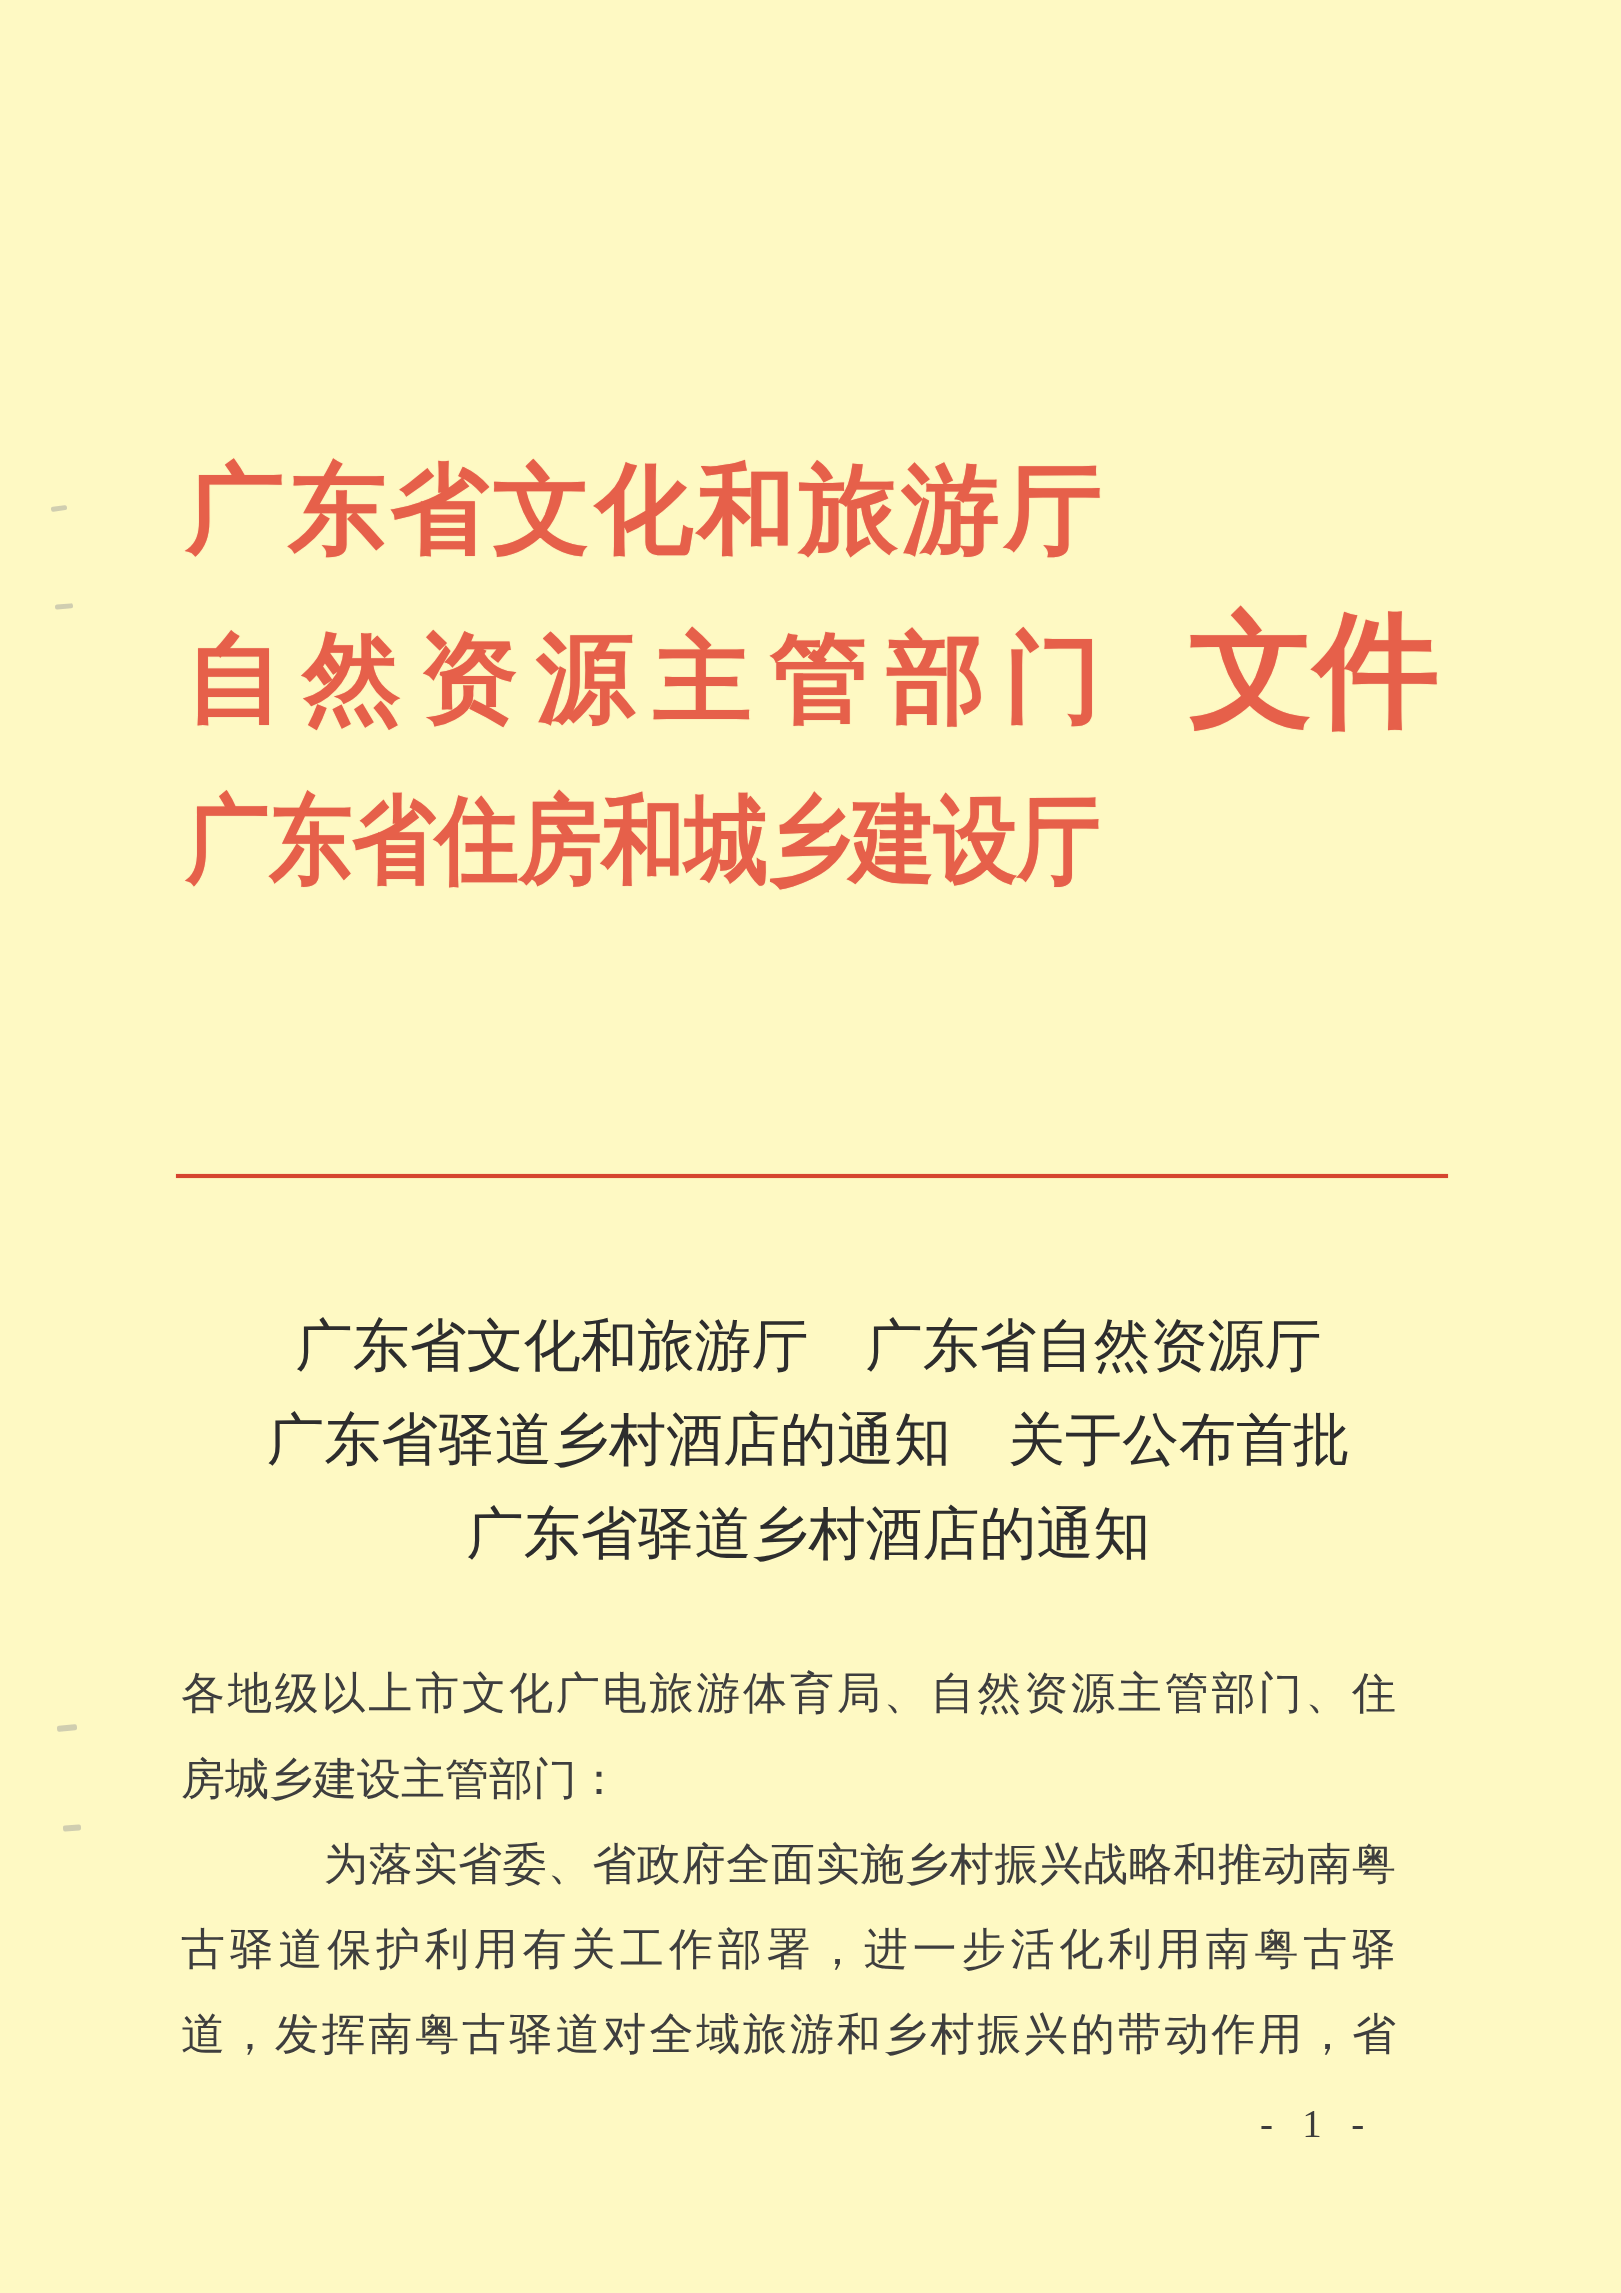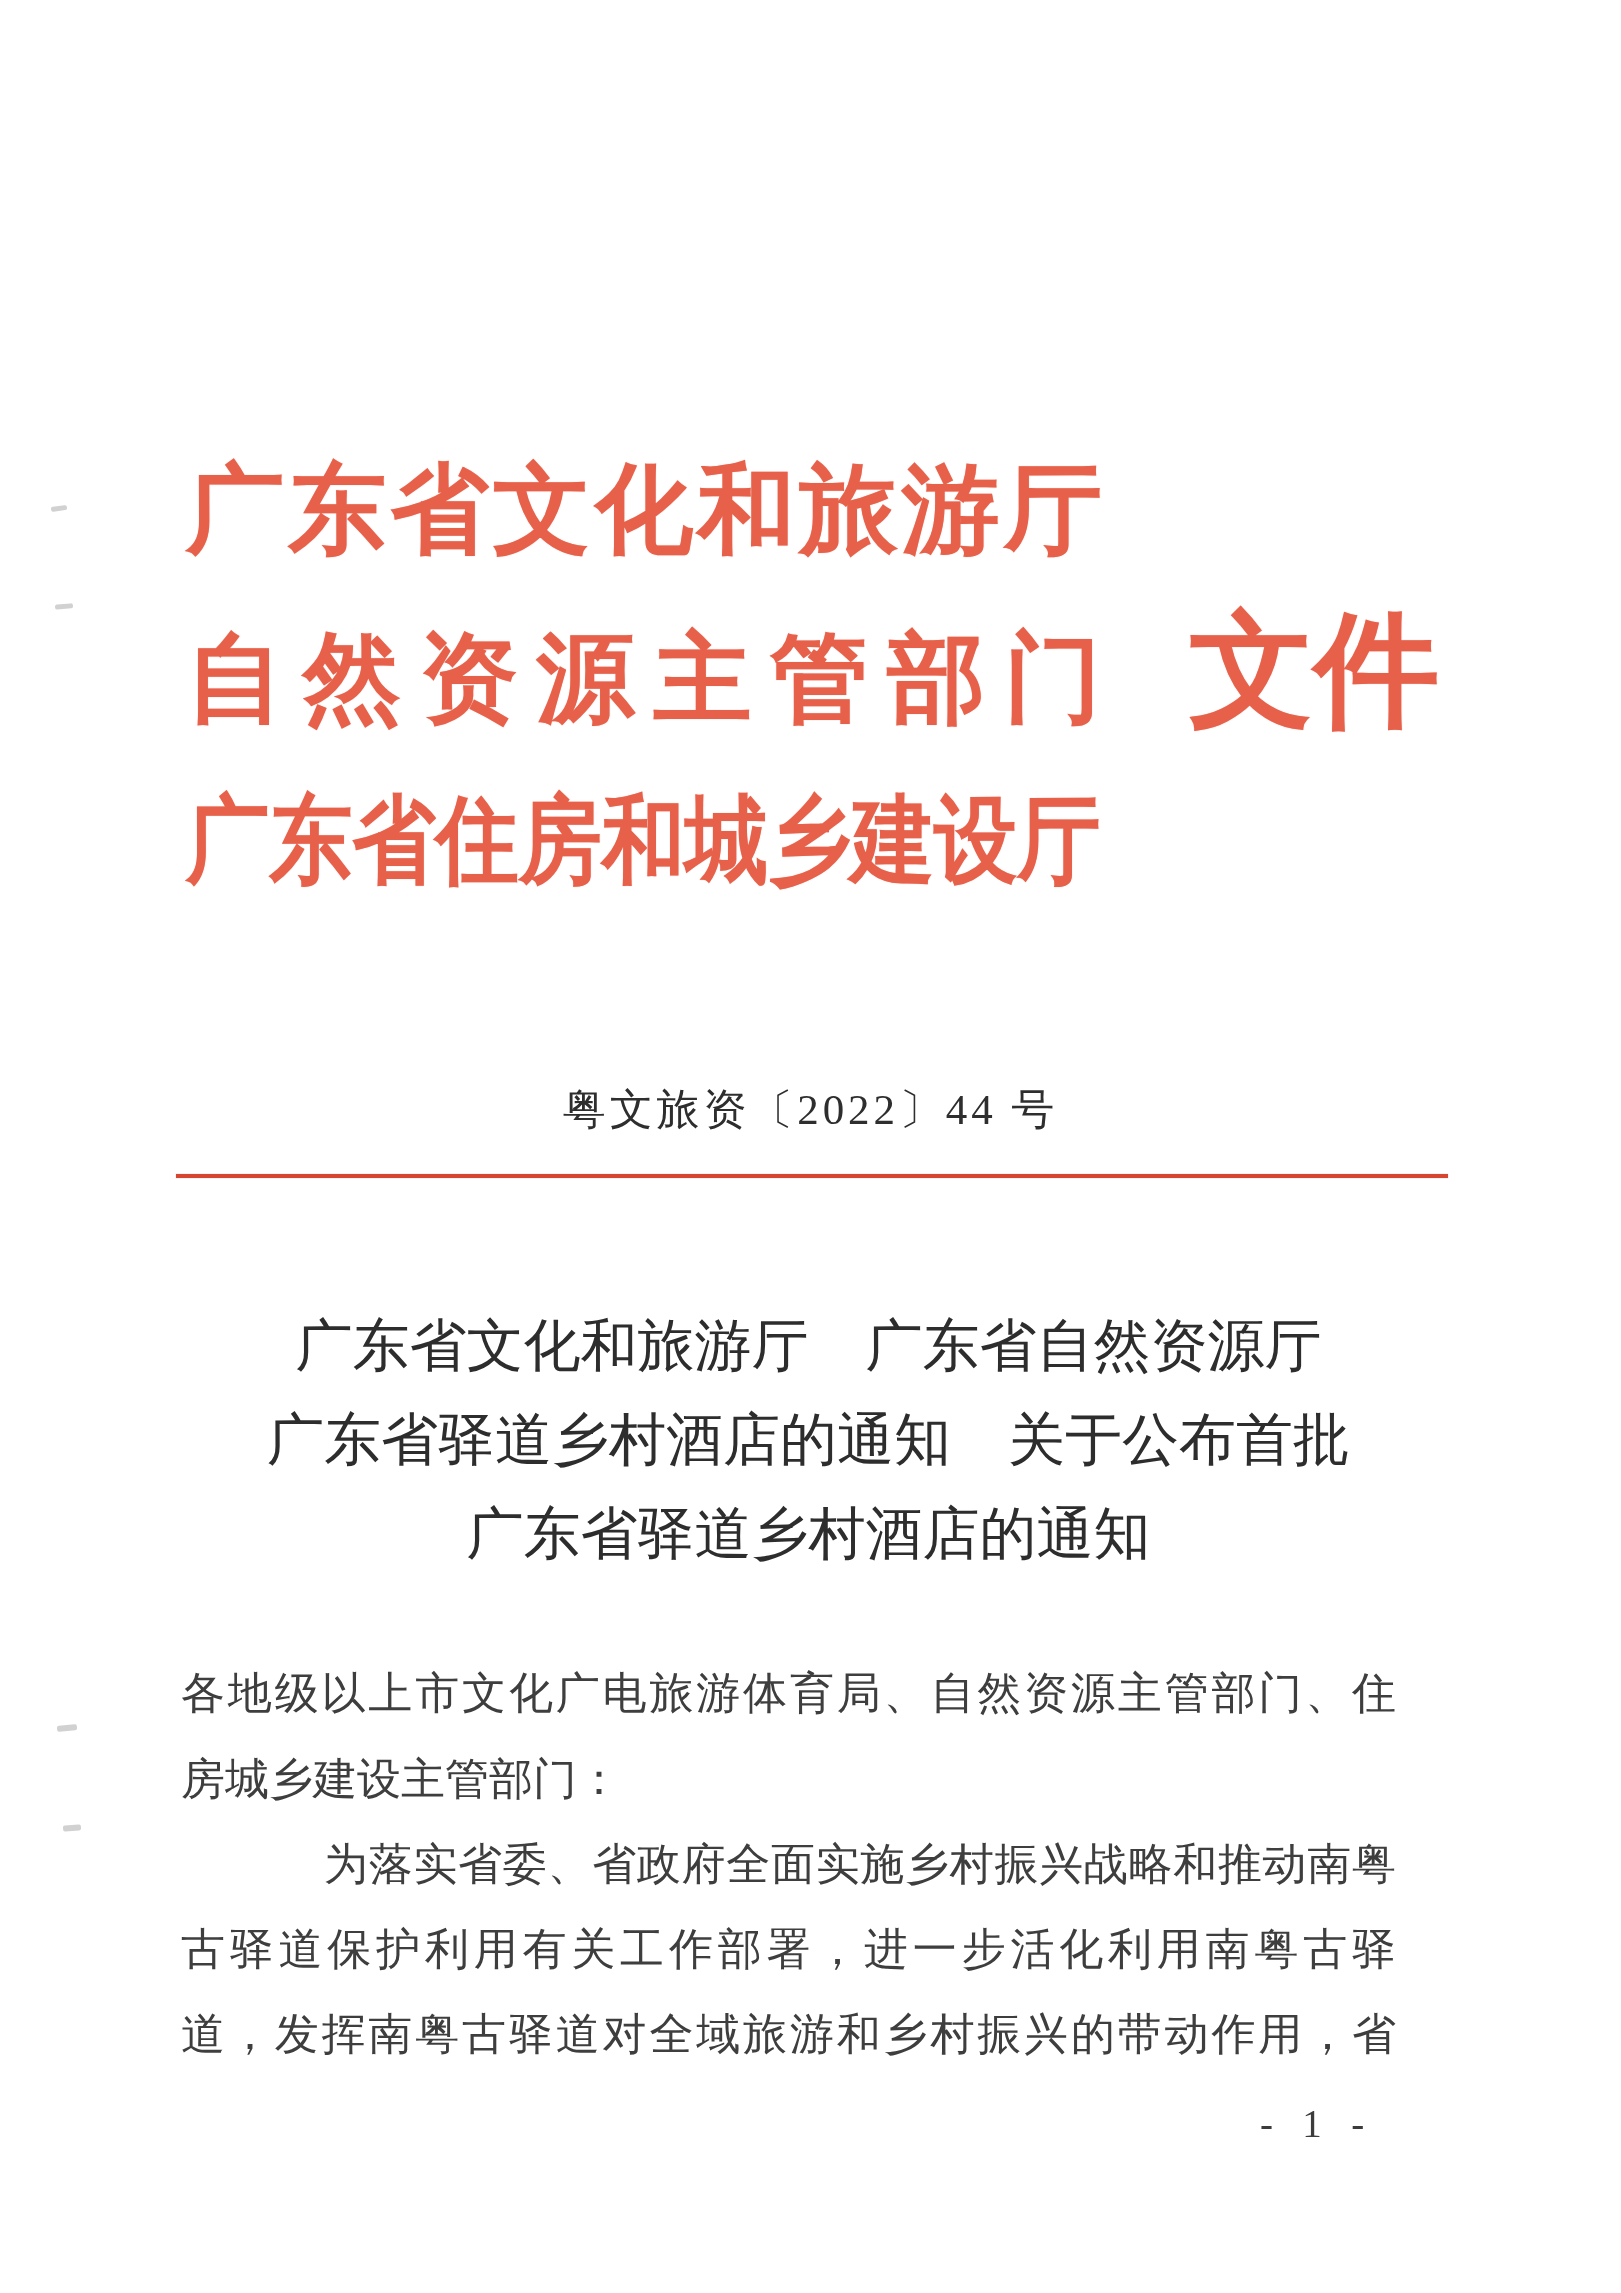--- a/index.html
+++ b/index.html
@@ -1,21 +1,21 @@
 <!DOCTYPE html>
 <html><head>
 <meta charset="utf-8">
 <style>
   html,body{margin:0;padding:0;}
   body{background:#e9e9e9;}
   .page{
     position:relative;
     width:1621px;height:2294px;
     margin:0 auto;
-    background:#ffffff;
+    background:#fef9c3;
     overflow:hidden;
     font-family:"Liberation Serif","DejaVu Serif",serif;
   }
 
   
   .agency{
     position:absolute;
     left:186px;
     width:916px;
     font-weight:700;
@@ -131,21 +131,20 @@
 
 <div class="page">
 
   <div class="letterhead">
     <div class="agency agency-1">广东省文化和旅游厅</div>
     <div class="agency agency-2">自然资源主管部门</div>
     <div class="agency agency-3">广东省住房和城乡建设厅</div>
     <div class="doc-type">文件</div>
   </div>
 
-  <div class="ref-number">粤文旅资〔2022〕44 号</div>
 
   <div class="red-rule"></div>
 
   <div class="doc-title">
     <div>广东省文化和旅游厅　广东省自然资源厅</div>
     <div>广东省驿道乡村酒店的通知　关于公布首批</div>
     <div>广东省驿道乡村酒店的通知</div>
   </div>
 
   <div class="body-text">

